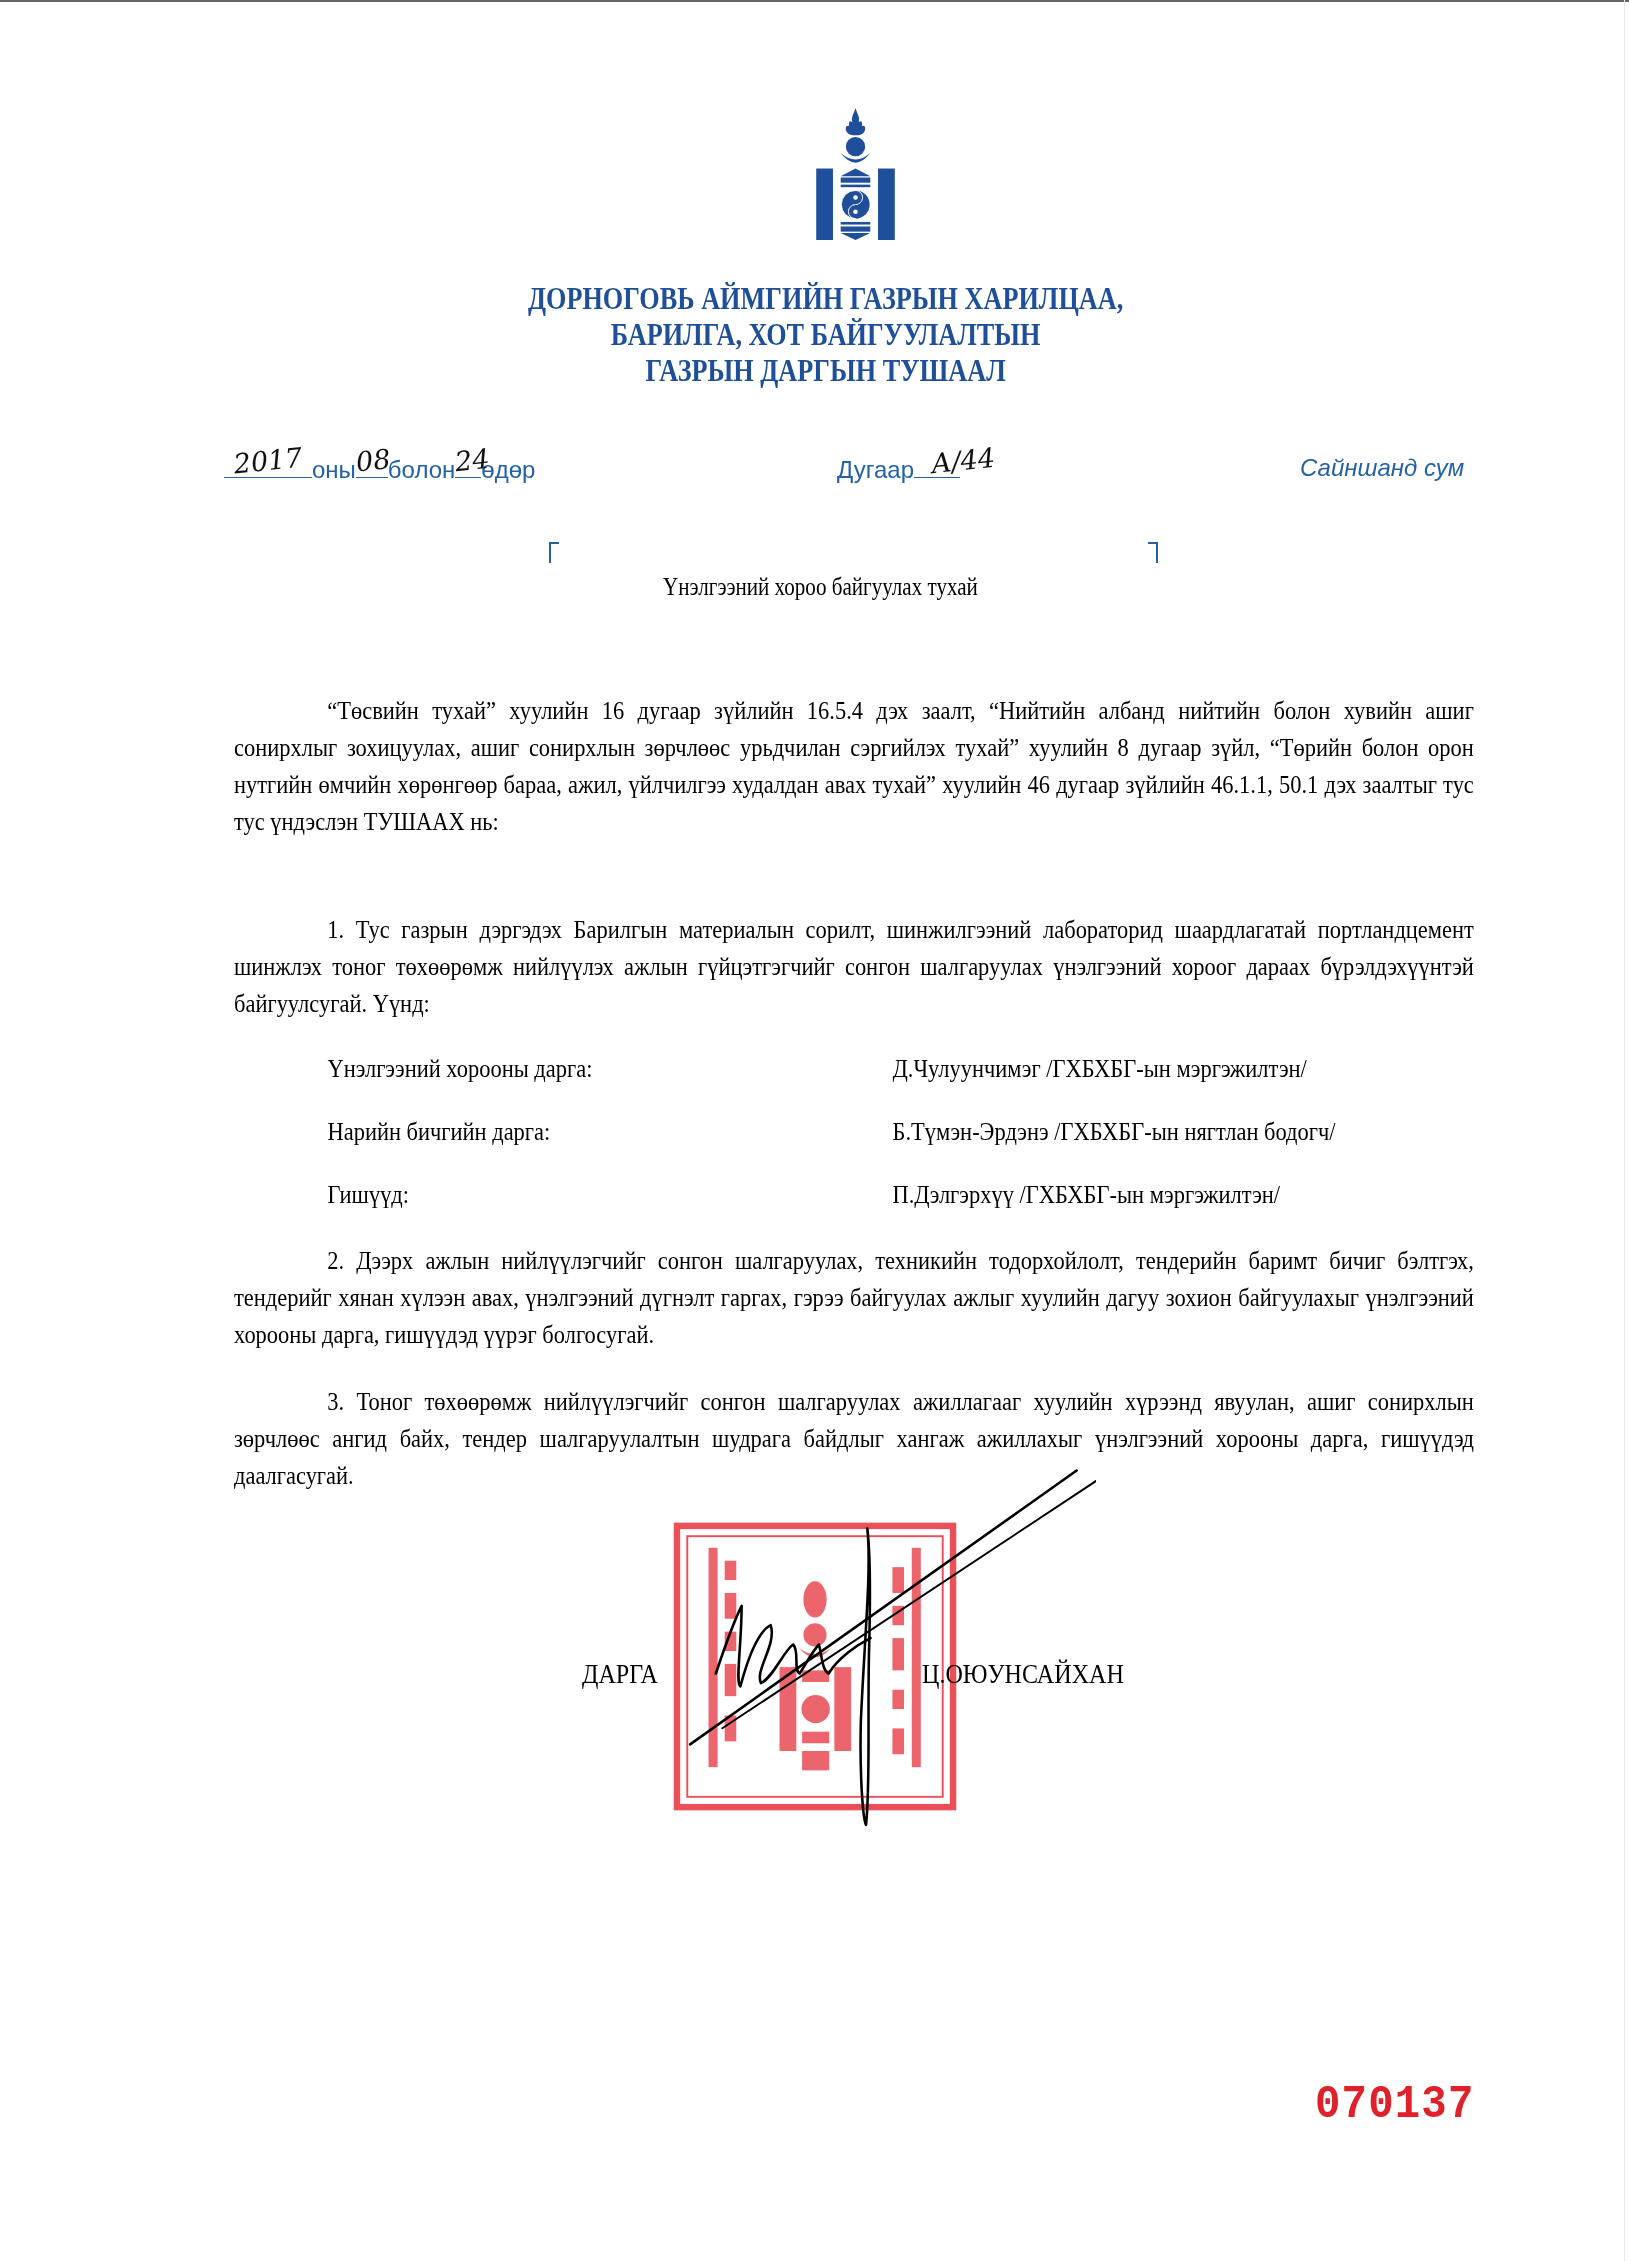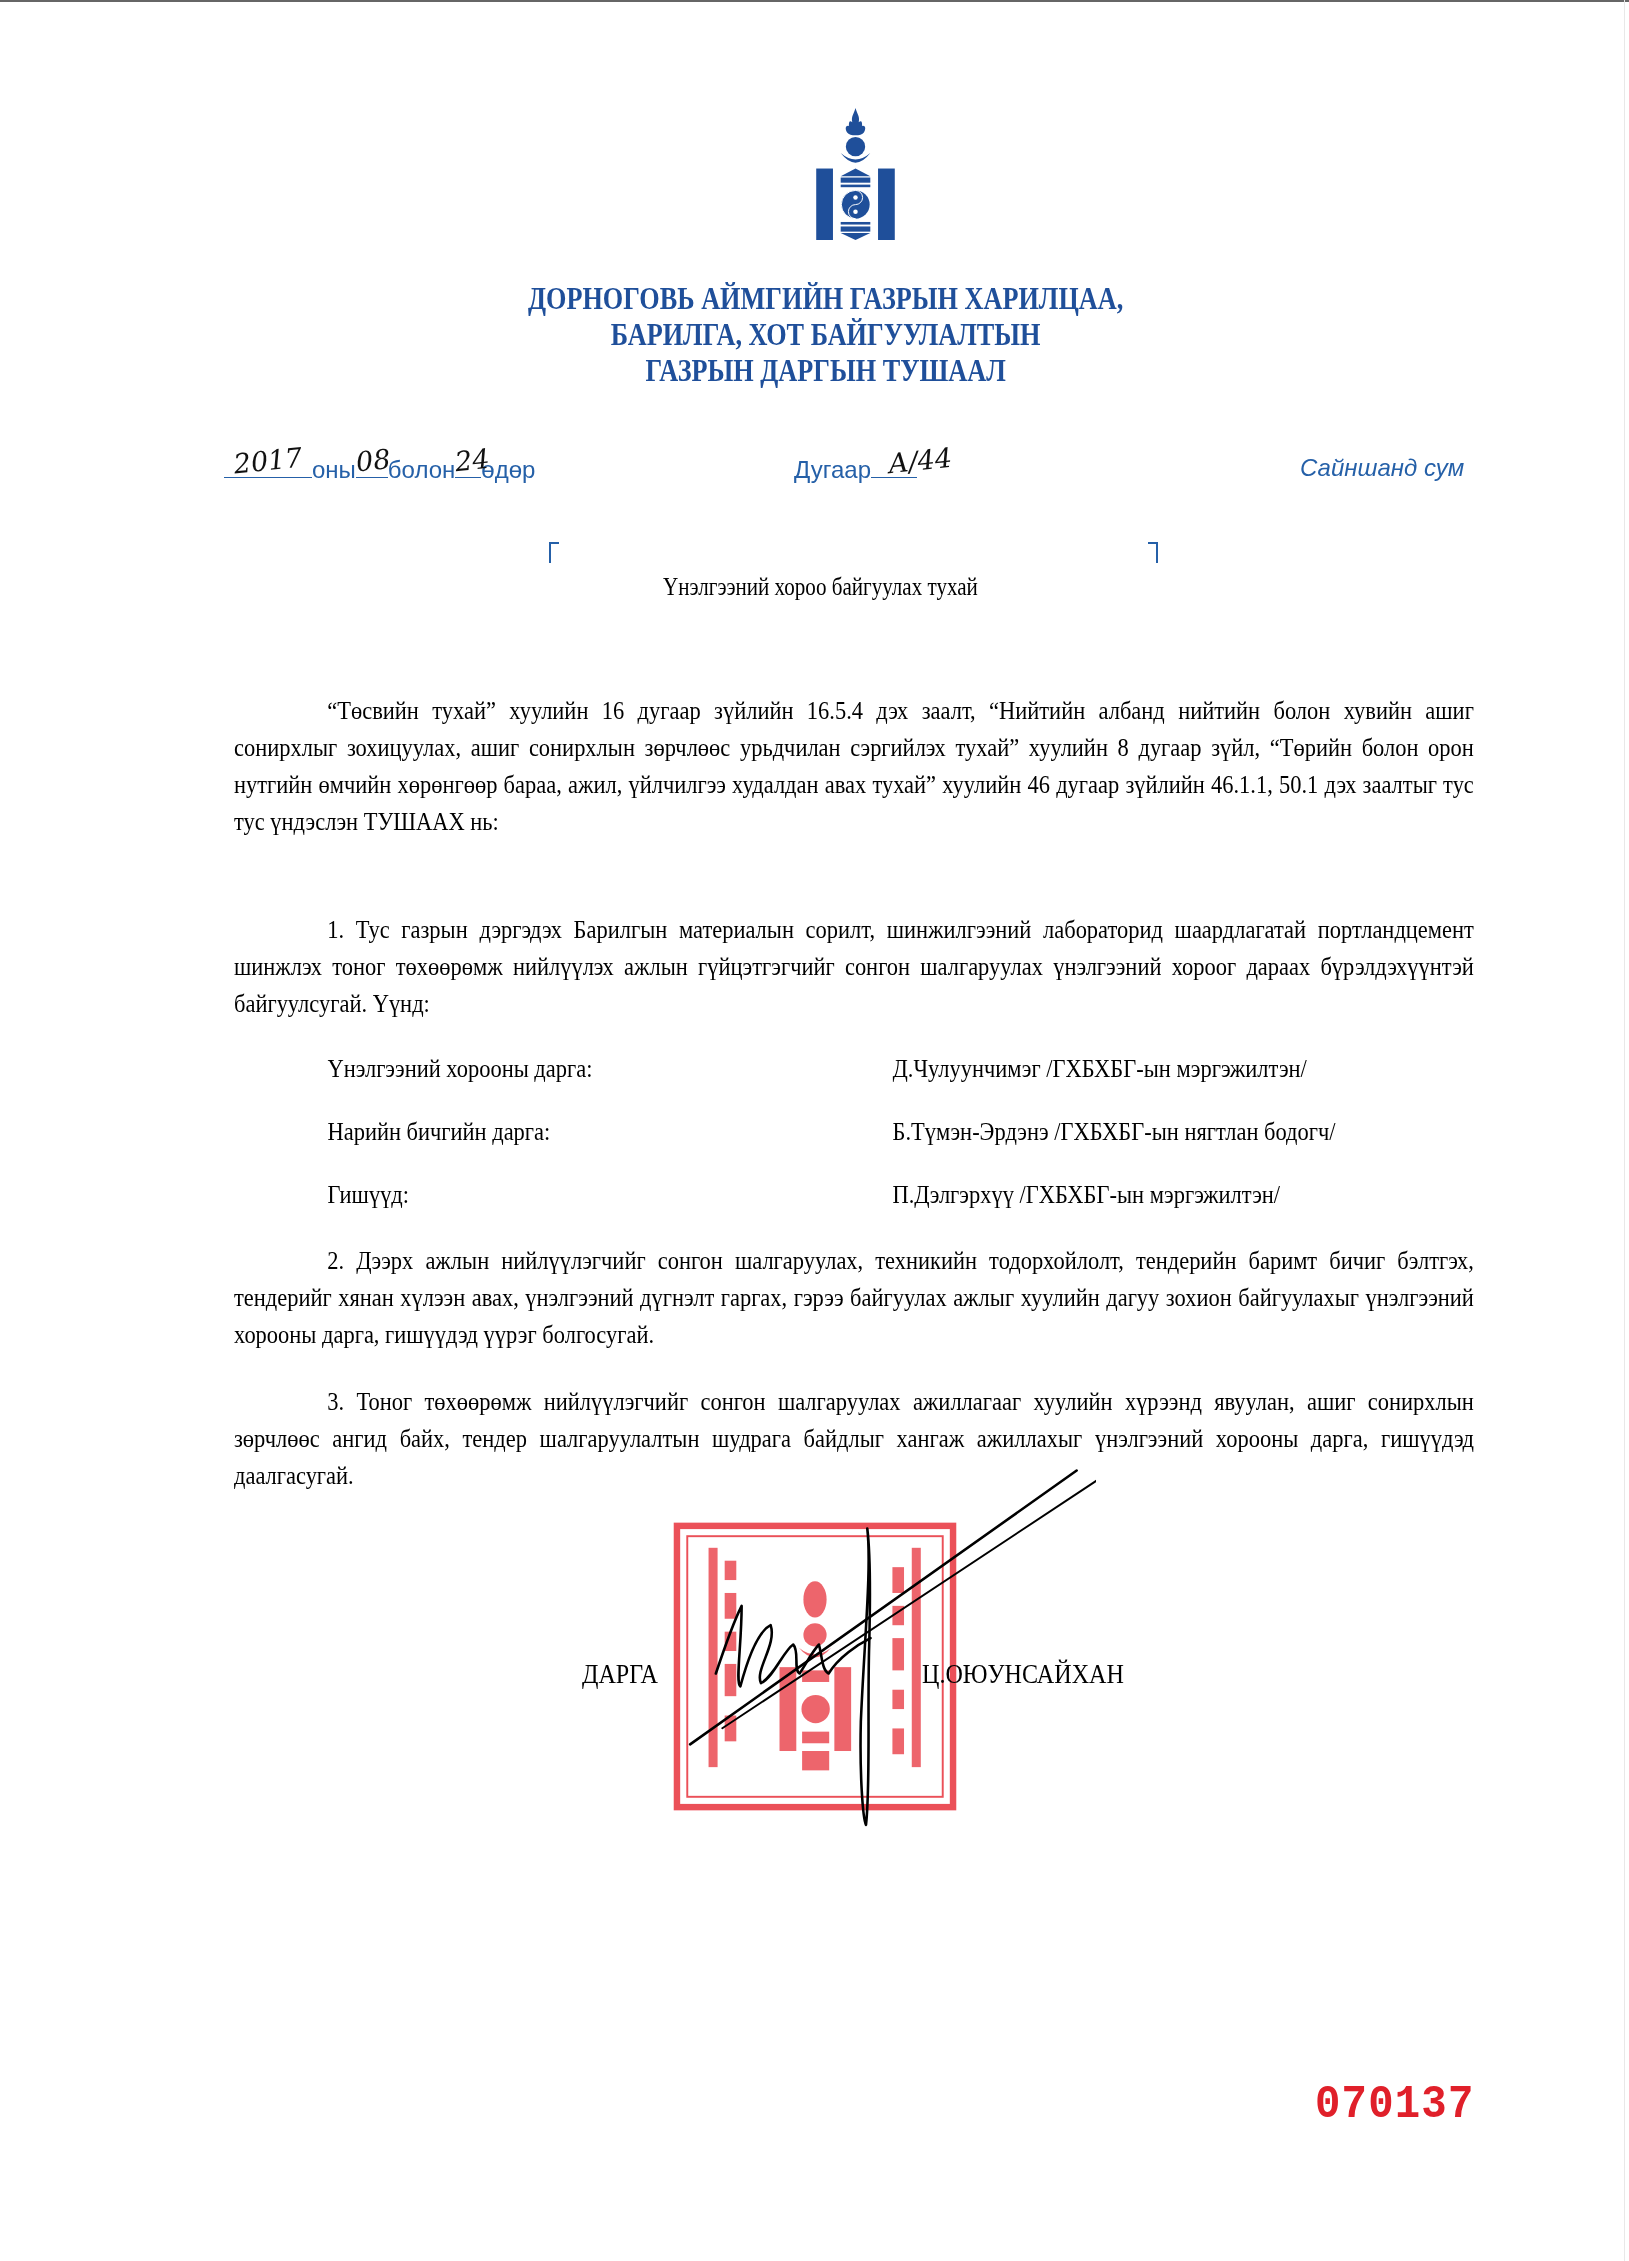--- a/index.html
+++ b/index.html
@@ -15,21 +15,21 @@
 
   
   .org-title { left: 0; width: 1630px; text-align: center; color: #1f4f9a; font-family: "Liberation Serif", serif; font-weight: bold; font-size: 32px; line-height: 36px; transform: scaleX(0.82); transform-origin: 874px 0; }
   .org-title.l1 { top: 280px; }
   .org-title.l2 { top: 316px; }
   .org-title.l3 { top: 352px; }
 
   
   .meta { top: 454px; font-family: "Liberation Sans", sans-serif; font-size: 24px; color: #2560a8; white-space: nowrap; }
   .meta-date { left: 224px; }
-  .meta-number { left: 794px; }
+  .meta-number { left: 837px; }
   .meta-place { left: 1300px; font-style: italic; }
   .blank { display: inline-block; border-bottom: 1.9px solid #2560a8; text-align: center; position: relative; height: 23px; vertical-align: baseline; }
   .hand { position: absolute; left: 0; right: 0; bottom: 2.6px; font-family: "DejaVu Serif", serif; font-style: italic; color: #111; font-size: 27px; line-height: 27px; white-space: nowrap; transform: rotate(-6deg); }
 
   
   .bracket { top: 542px; width: 7.7px; height: 19.3px; border-top: 2.6px solid #2560a8; }
   .bracket.left { left: 549px; border-left: 2.6px solid #2560a8; }
   .bracket.right { left: 1148px; border-right: 2.6px solid #2560a8; }
 
   .subject { left: 0; width: 1630px; text-align: center; top: 573px; font-size: 24.5px; transform: scaleX(0.86); transform-origin: 854px 0; }

